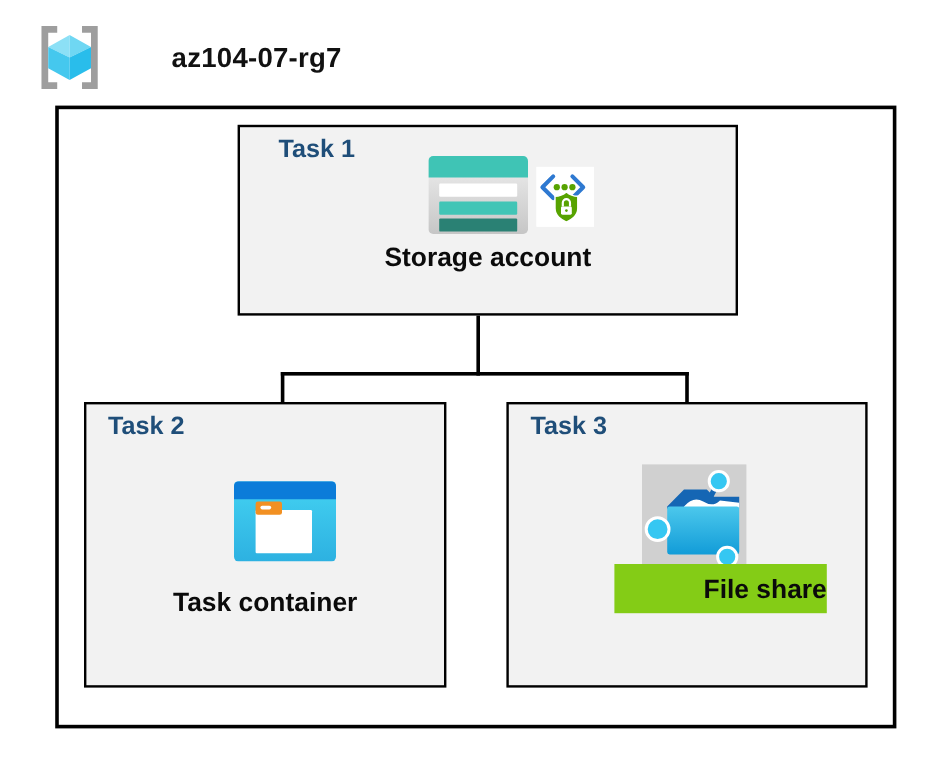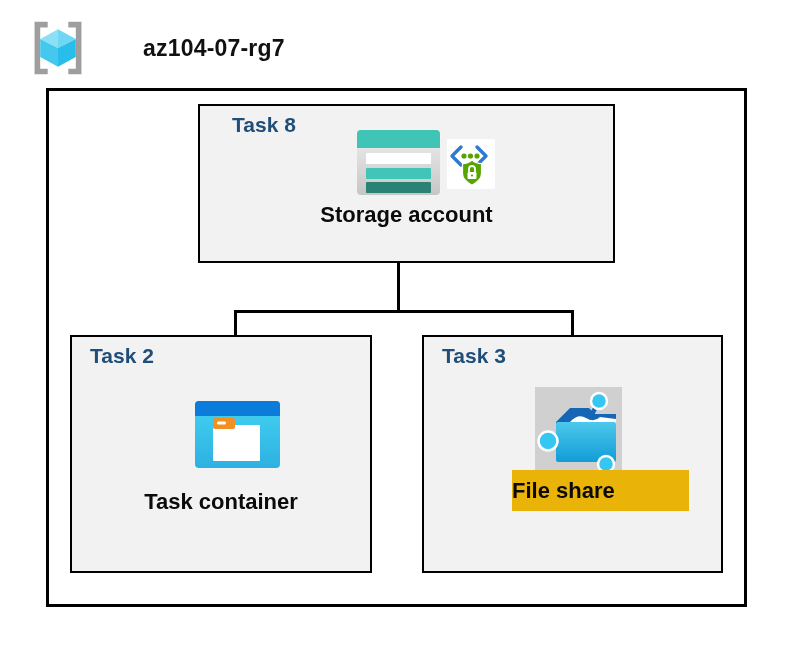--- a/index.html
+++ b/index.html
@@ -45,21 +45,21 @@
   .blob-icon    { position: absolute; left: 123px; top: 64px; }
 
   .share-backdrop {
     position: absolute; left: 111px; top: 50px; width: 87px; height: 83px;
     background: #d0d0d0;
   }
   .share-icon { position: absolute; left: 0; top: 0; overflow: visible; }
 
   .share-label-strip {
     position: absolute; left: 88px; top: 133px; width: 177px; height: 41px;
-    background: #eab308; display: flex; align-items: center; justify-content: flex-start;
+    background: #84cc16; display: flex; align-items: center; justify-content: flex-end;
   }
   .share-label-strip .item-label { position: static; width: auto; }
 
   
   .conn { position: absolute; background: #000000; }
   .conn.v1 { left: 397px; top: 234px; width: 3px; height: 79px; }
   .conn.h1 { left: 234px; top: 310px; width: 340px; height: 3px; }
   .conn.v2 { left: 234px; top: 310px; width: 3px; height: 90px; }
   .conn.v3 { left: 571px; top: 310px; width: 3px; height: 80px; }
 </style>
@@ -79,21 +79,21 @@
 </div>
 
 <div class="outer-box"></div>
 
 <div class="conn v1"></div>
 <div class="conn h1"></div>
 <div class="conn v2"></div>
 <div class="conn v3"></div>
 
 <div class="task-box t1">
-  <div class="task-label">Task 8</div>
+  <div class="task-label">Task 1</div>
 
   <svg class="storage-icon" width="83" height="65" viewBox="0 0 83 65">
     <defs>
       <linearGradient id="sg" x1="0" y1="0" x2="0" y2="1">
         <stop offset="0" stop-color="#efefef"></stop>
           <stop offset="1" stop-color="#c6c6c6"></stop>
       </linearGradient>
     </defs>
     <rect x="0" y="0" width="83" height="65" rx="4" fill="url(#sg)"></rect>
     <path d="M4,0 h75 a4,4 0 0 1 4,4 v14 h-83 v-14 a4,4 0 0 1 4,-4 z" fill="#3fc4b5"></path>

